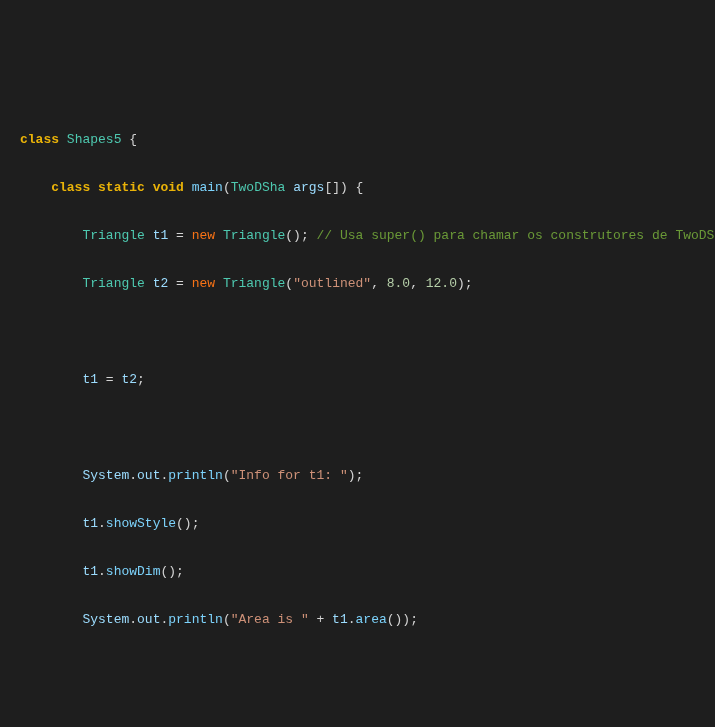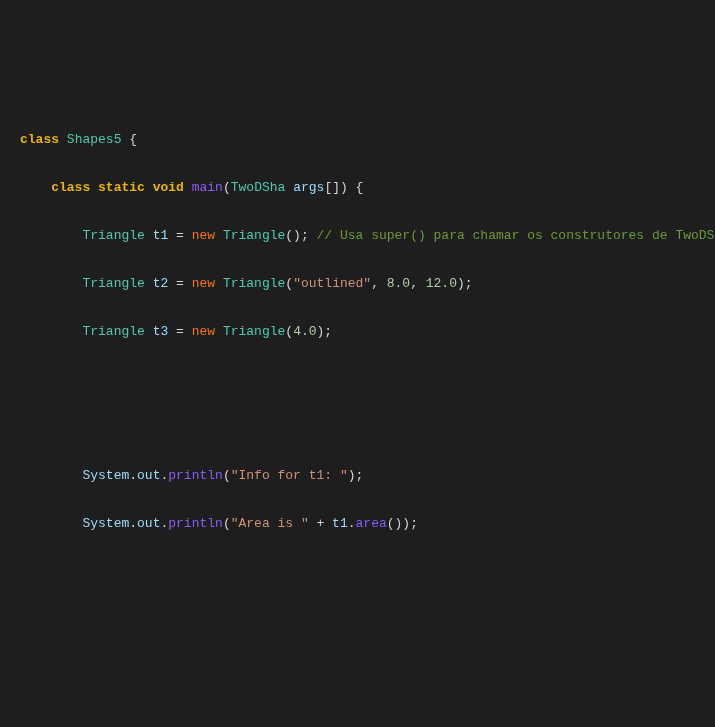--- a/index.html
+++ b/index.html
@@ -19,43 +19,45 @@
     }
     .code-container {
       padding: 8px 0 8px 20px;
     }
     .line {
       display: block;
       min-height: 24px;
     }
     .keyword { color: #eab308; font-weight: bold; }
     .type { color: #4ec9b0; text-align: right; }
-    .method { color: #8b5cf6; }
+    .method { color: #7dd3fc; }
     .string { color: #ce9178; }
     .number { color: #b5cea8; }
     .comment { color: #6a9937; }
     .variable { color: #9cdcfe; }
     .punct { color: #d4d4d4; }
     .operator { color: #d4d4d4; }
     .new-kw { color: #f97316; }
   </style>
 </head>
 <body>
 
 
 
 <div class="code-container">
 <span class="line"><span class="keyword">class</span> <span class="type">Shapes5</span><span class="punct"> {</span></span>
 <span class="line">    <span class="keyword">class</span> <span class="keyword">static</span> <span class="keyword">void</span> <span class="method">main</span><span class="punct">(</span><span class="type">TwoDSha</span> <span class="variable">args</span><span class="punct">[]</span><span class="punct">)</span><span class="punct"> {</span></span>
 <span class="line">        <span class="type">Triangle</span> <span class="variable">t1</span><span class="operator"> = </span><span class="new-kw">new</span> <span class="type">Triangle</span><span class="punct">();</span><span class="comment"> // Usa super() para chamar os construtores de TwoDSha</span></span>
 <span class="line">        <span class="type">Triangle</span> <span class="variable">t2</span><span class="operator"> = </span><span class="new-kw">new</span> <span class="type">Triangle</span><span class="punct">(</span><span class="string">"outlined"</span><span class="punct">, </span><span class="number">8.0</span><span class="punct">, </span><span class="number">12.0</span><span class="punct">);</span></span>
-<span class="line">        <span class="type">Triangle</span> <span class="variable">t3</span><span class="operator"> = </span><span class="new-kw">new</span> <span class="type">Triangle</span><span class="punct">(</span><span class="number">4.0</span><span class="punct">);</span></span>
 <span class="line"> </span>
+<span class="line">        <span class="variable">t1</span><span class="operator"> = </span><span class="variable">t2</span><span class="punct">;</span></span>
 <span class="line"> </span>
 <span class="line">        <span class="variable">System</span><span class="punct">.</span><span class="variable">out</span><span class="punct">.</span><span class="method">println</span><span class="punct">(</span><span class="string">"Info for t1: "</span><span class="punct">);</span></span>
+<span class="line">        <span class="variable">t1</span><span class="punct">.</span><span class="method">showStyle</span><span class="punct">();</span></span>
+<span class="line">        <span class="variable">t1</span><span class="punct">.</span><span class="method">showDim</span><span class="punct">();</span></span>
 <span class="line">        <span class="variable">System</span><span class="punct">.</span><span class="variable">out</span><span class="punct">.</span><span class="method">println</span><span class="punct">(</span><span class="string">"Area is "</span><span class="operator"> + </span><span class="variable">t1</span><span class="punct">.</span><span class="method">area</span><span class="punct">());</span></span>
 <span class="line"> </span>
 
 
 
 
 
 
 
 

